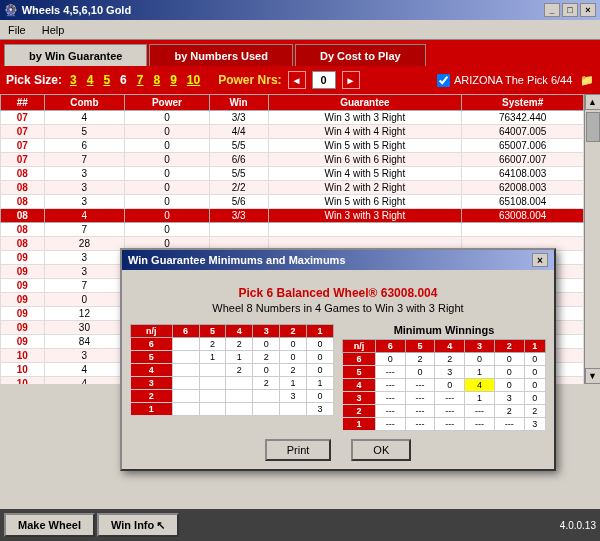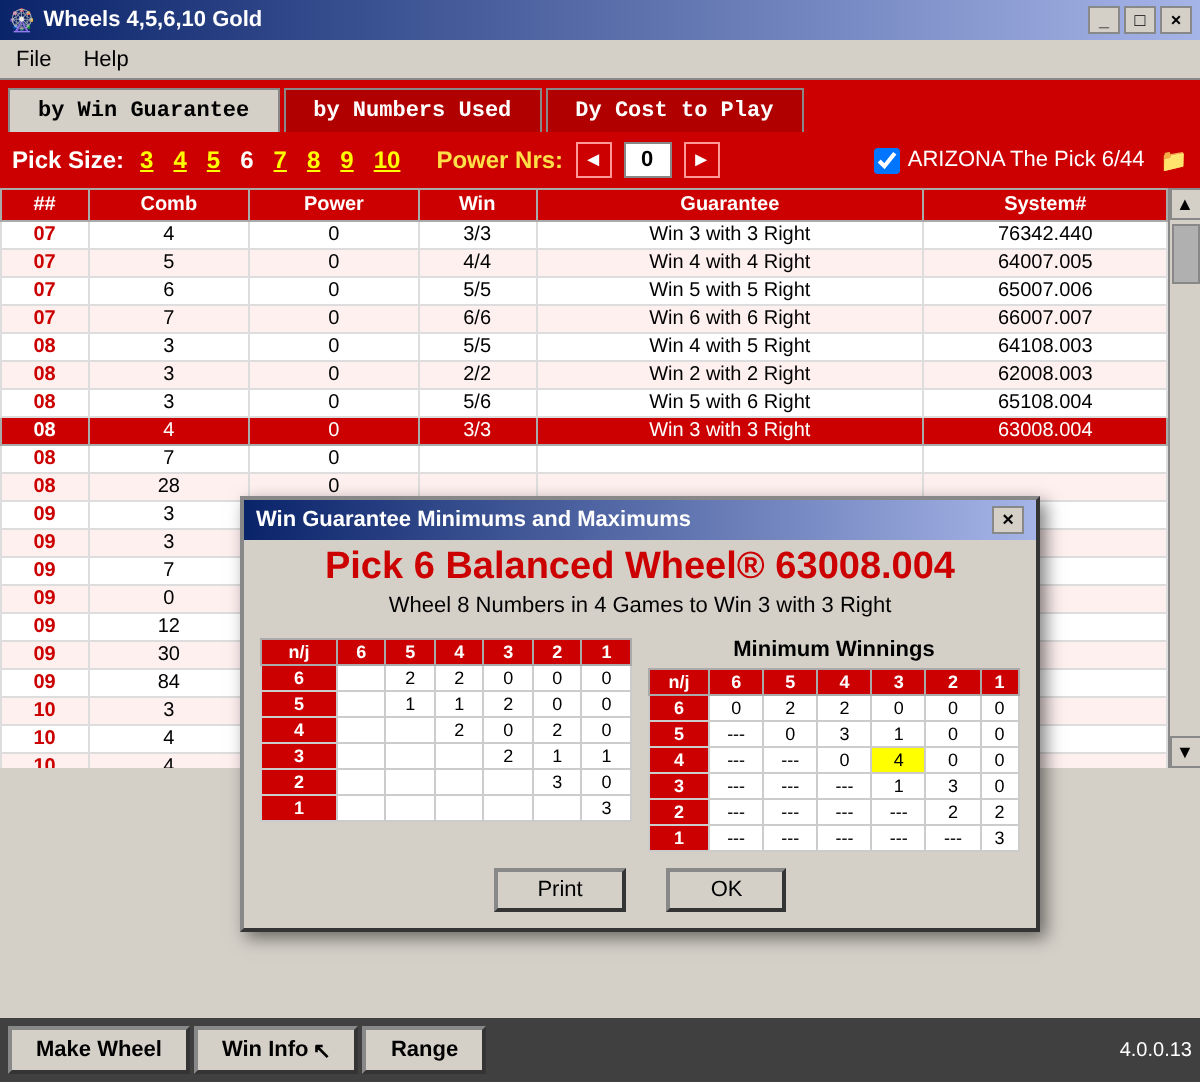--- a/index.html
+++ b/index.html
@@ -43,29 +43,28 @@
     .tab-bar {
       background: #cc0000;
       height: 26px;
       display: flex;
       align-items: flex-end;
       padding: 0 4px;
       gap: 2px;
     }
     .tab {
       height: 22px;
-      padding: 0 14px;
+      padding: 0 24px;
       display: flex;
       align-items: center;
       cursor: pointer;
       font-size: 11px;
       font-weight: bold;
       border: 1px solid #888;
       border-bottom: none;
-      font-family: Liberation Mono, monospace;
     }
     .tab.active { background: #d4d0c8; color: black; }
     .tab.inactive { background: #b00000; color: white; }
 
     
     .toolbar-row {
       background: #cc0000;
       height: 28px;
       display: flex;
       align-items: center;
@@ -167,21 +166,21 @@
 
     
     .modal-overlay {
       position: absolute;
       top: 0; left: 0; right: 0; bottom: 0;
       z-index: 10;
     }
     .modal {
       position: absolute;
       top: 248px; left: 120px;
-      width: 400px;
+      width: 436px;
       background: #d4d0c8;
       border: 2px outset #888;
       box-shadow: 3px 3px 8px rgba(0,0,0,0.5);
     }
     .modal-titlebar {
       background: linear-gradient(to right, #0a246a, #a6b5e8);
       color: white;
       height: 20px;
       display: flex;
       align-items: center;
@@ -193,23 +192,23 @@
     .modal-close {
       width: 16px; height: 14px;
       background: #d4d0c8;
       border: 1px solid #888;
       display: flex; align-items: center; justify-content: center;
       font-size: 10px; cursor: pointer; color: black;
     }
     .modal-header-title {
       text-align: center;
       color: #cc0000;
-      font-size: 19px;
-      font-weight: bold;
-      padding: 3px 4px 2px;
+      font-size: 12px;
+      font-weight: bold;
+      padding: 16px 4px 2px;
     }
     .modal-header-sub {
       text-align: center;
       font-size: 11px;
       color: black;
       padding-bottom: 6px;
     }
     .modal-body { padding: 4px 8px 8px; }
     .modal-section-title {
       text-align: center;
@@ -650,15 +649,14 @@
     </div>
   </div>
 </div>
 
 <div class="bottom-bar">
   <button class="bottom-btn">Make Wheel</button>
   <button class="bottom-btn">
     <span>Win Info</span>
     <span style="margin-left:2px;">↖</span>
   </button>
-  <button class="bottom-btn">Range</button>
   <span class="version-label">4.0.0.13</span>
 </div>
 
 </body></html>

